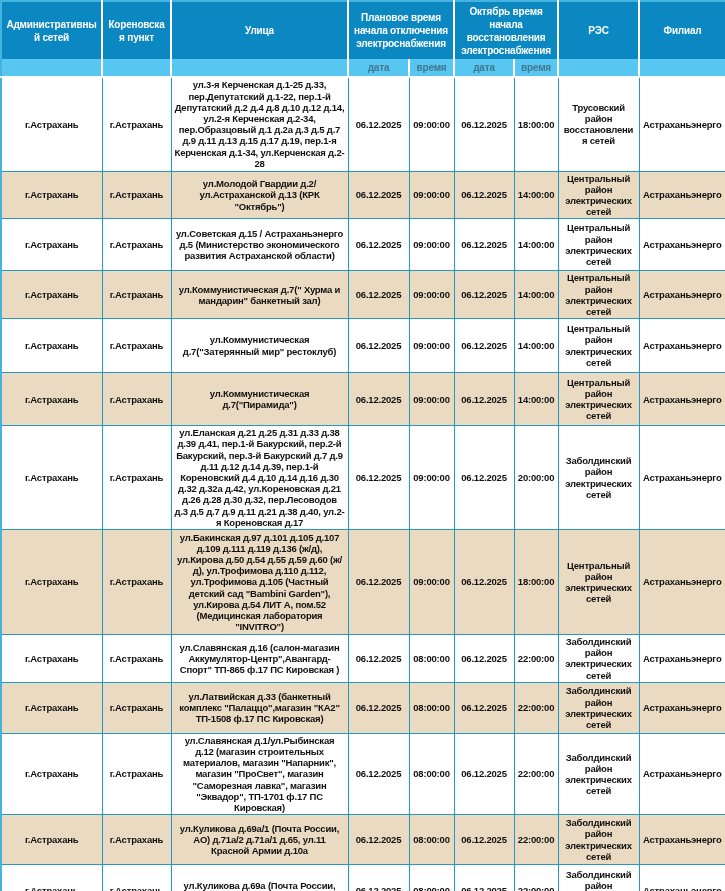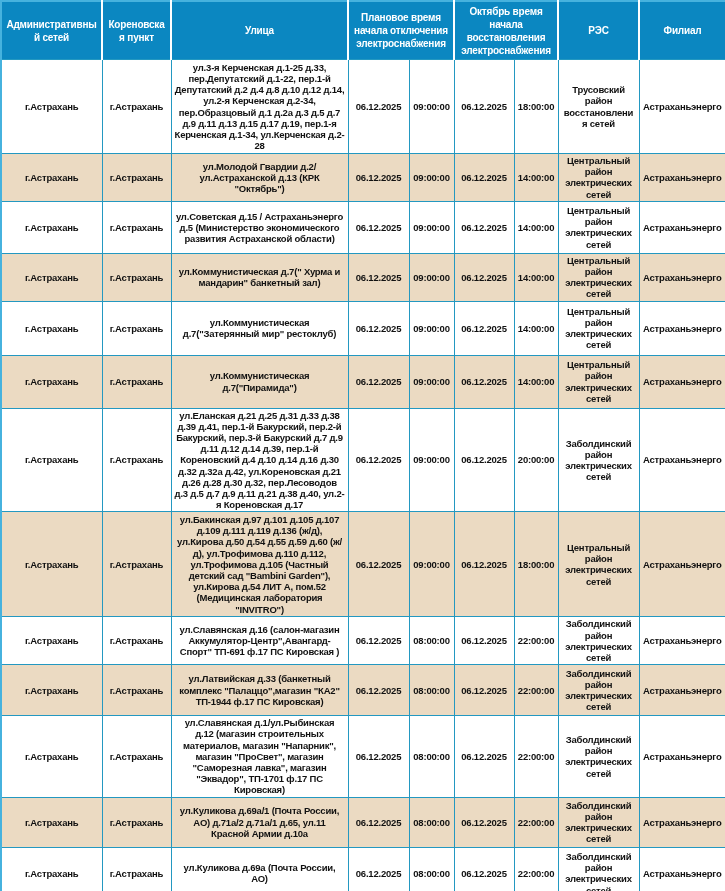--- a/index.html
+++ b/index.html
@@ -79,20 +79,31 @@
     <thead>
       <tr class="head">
         <th>Административный сетей</th>
         <th>Кореновская пункт</th>
         <th>Улица</th>
         <th colspan="2">Плановое время начала отключения электроснабжения</th>
         <th colspan="2">Октябрь время начала восстановления электроснабжения</th>
         <th>РЭС</th>
         <th>Филиал</th>
       </tr>
+      <tr class="sub">
+        <th></th>
+        <th></th>
+        <th></th>
+        <th>дата</th>
+        <th>время</th>
+        <th>дата</th>
+        <th>время</th>
+        <th></th>
+        <th></th>
+      </tr>
     </thead>
     <tbody>
         <tr style="height: 94px;">
           <td>г.Астрахань</td>
           <td>г.Астрахань</td>
           <td>ул.3-я Керченская д.1-25 д.33, пер.Депутатский д.1-22, пер.1-й Депутатский д.2 д.4 д.8 д.10 д.12 д.14, ул.2-я Керченская д.2-34, пер.Образцовый д.1 д.2а д.3 д.5 д.7 д.9 д.11 д.13 д.15 д.17 д.19, пер.1-я Керченская д.1-34, ул.Керченская д.2-28</td>
           <td>06.12.2025</td>
           <td>09:00:00</td>
           <td>06.12.2025</td>
           <td>18:00:00</td>
@@ -172,32 +183,32 @@
           <td>06.12.2025</td>
           <td>09:00:00</td>
           <td>06.12.2025</td>
           <td>18:00:00</td>
           <td>Центральный район электрических сетей</td>
           <td>Астраханьэнерго</td>
         </tr>
         <tr style="height: 45px;">
           <td>г.Астрахань</td>
           <td>г.Астрахань</td>
-          <td>ул.Славянская д.16 (салон-магазин Аккумулятор-Центр",Авангард-Спорт" ТП-691 ф.17 ПС Кировская )</td>
+          <td>ул.Славянская д.16 (салон-магазин Аккумулятор-Центр",Авангард-Спорт" ТП-865 ф.17 ПС Кировская )</td>
           <td>06.12.2025</td>
           <td>08:00:00</td>
           <td>06.12.2025</td>
           <td>22:00:00</td>
           <td>Заболдинский район электрических сетей</td>
           <td>Астраханьэнерго</td>
         </tr>
         <tr style="height: 51px;">
           <td>г.Астрахань</td>
           <td>г.Астрахань</td>
-          <td>ул.Латвийская д.33 (банкетный комплекс "Палаццо",магазин "КА2" ТП-1944 ф.17 ПС Кировская)</td>
+          <td>ул.Латвийская д.33 (банкетный комплекс "Палаццо",магазин "КА2" ТП-1508 ф.17 ПС Кировская)</td>
           <td>06.12.2025</td>
           <td>08:00:00</td>
           <td>06.12.2025</td>
           <td>22:00:00</td>
           <td>Заболдинский район электрических сетей</td>
           <td>Астраханьэнерго</td>
         </tr>
         <tr style="height: 70px;">
           <td>г.Астрахань</td>
           <td>г.Астрахань</td>

